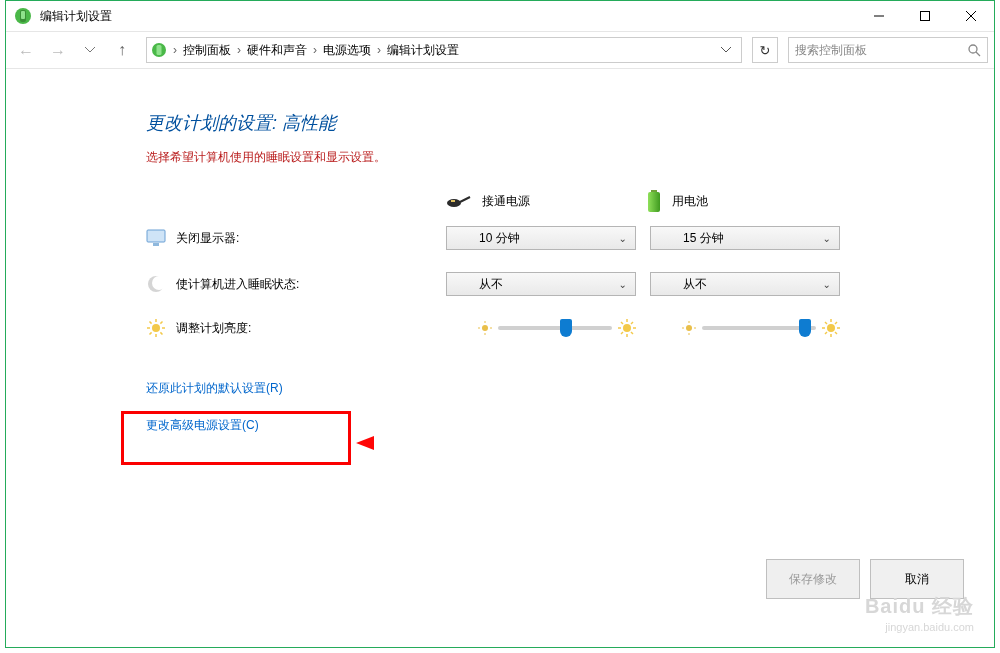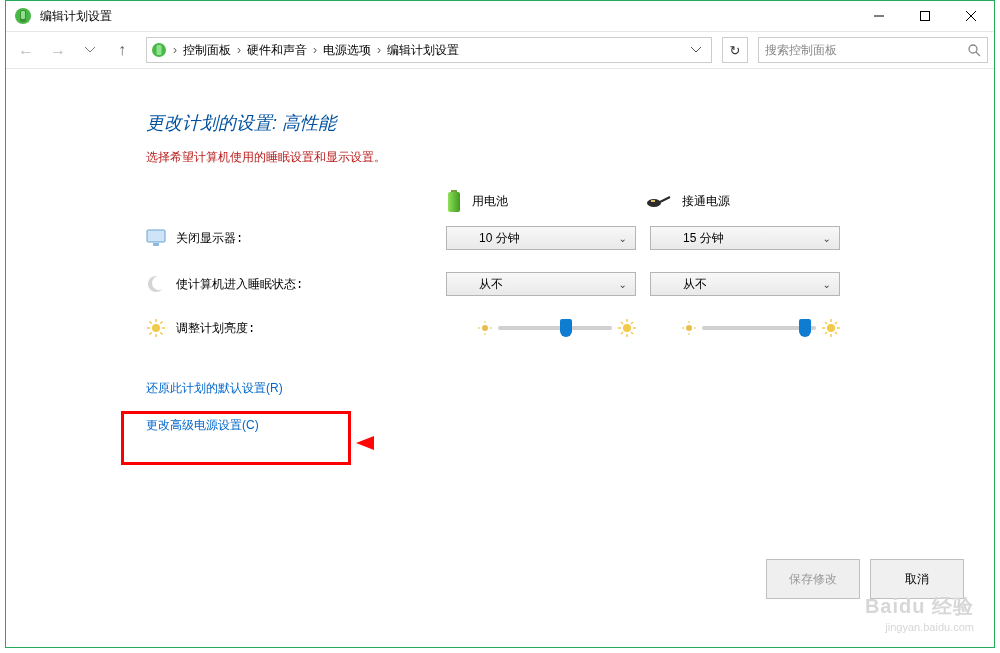--- a/index.html
+++ b/index.html
@@ -14,35 +14,35 @@
   .toolbar { height: 38px; border-top: 1px solid #e6e6e6; border-bottom: 1px solid #e6e6e6; display: flex; align-items: center; padding: 0 6px; gap: 4px; }
   .nav-btn { width: 28px; height: 28px; display: flex; align-items: center; justify-content: center; color: #666; cursor: pointer; font-size: 16px; }
   .nav-btn.disabled { color: #bbb; cursor: default; }
   .addr-bar { flex: 1; height: 26px; border: 1px solid #ccc; margin: 0 6px; display: flex; align-items: center; font-size: 12px; padding: 0 4px; gap: 6px; }
   .addr-bar .addr-icon { width: 16px; height: 16px; }
   .addr-bar .crumb { color: #000; cursor: pointer; }
   .addr-bar .sep { color: #666; }
   .addr-bar .spacer { flex: 1; }
   .addr-drop { color: #555; padding: 0 6px; cursor: pointer; }
   .refresh-btn { width: 26px; height: 26px; border: 1px solid #ccc; margin-right: 6px; display: flex; align-items: center; justify-content: center; cursor: pointer; font-size: 13px; color: #333; }
-  .search-box { width: 230px; height: 26px; border: 1px solid #ccc; display: flex; align-items: center; padding: 0 6px; font-size: 12px; }
+  .search-box { width: 200px; height: 26px; border: 1px solid #ccc; display: flex; align-items: center; padding: 0 6px; font-size: 12px; }
   .search-box input { border: none; outline: none; flex: 1; font-size: 12px; color: #333; }
   .search-box input::placeholder { color: #888; }
   .search-box .mag { color: #888; cursor: pointer; }
 
   .content { position: absolute; top: 70px; left: 0; right: 0; bottom: 0; padding: 40px 30px 0 140px; }
   .heading { color: #00509e; font-size: 18px; font-weight: normal; margin-bottom: 14px; font-style: italic; }
   .subhead { font-size: 12px; color: #b91c1c; margin-bottom: 24px; }
 
   .col-headers { display: flex; margin-bottom: 14px; margin-left: 300px; }
   .colh { width: 200px; display: flex; align-items: center; gap: 10px; font-size: 12px; }
 
   .row { display: flex; align-items: center; margin-bottom: 22px; }
   .row .icon { width: 20px; height: 20px; margin-right: 10px; }
-  .row .label { width: 170px; font-size: 12px; font-family: Liberation Mono, monospace; }
+  .row .label { width: 170px; font-size: 12px; }
   .row .icon-pad { width: 100px; }
   .row .ctrl { width: 190px; margin-right: 14px; padding-left: 32px; }
 
   .combo { height: 24px; border: 1px solid #b5b5b5; background: linear-gradient(#f8f8f8,#e9e9e9); display: flex; align-items: center; padding: 0 8px; font-size: 12px; cursor: pointer; justify-content: space-between; }
   .combo .chev { font-size: 10px; color: #444; }
 
   .slider-wrap { display: flex; align-items: center; gap: 6px; }
   .slider-track { flex: 1; height: 4px; background: #d0d0d0; border-radius: 2px; position: relative; }
   .slider-thumb { position: absolute; top: -7px; width: 12px; height: 18px; background: #0e7cd1; border-radius: 2px 2px 6px 6px; transform: translateX(-50%); cursor: pointer; }
   .sun-small { width: 14px; height: 14px; }
@@ -140,42 +140,42 @@
     </div>
   </div>
 
   <div class="content">
     <h1 class="heading">更改计划的设置: 高性能</h1>
     <p class="subhead">选择希望计算机使用的睡眠设置和显示设置。</p>
 
     <div class="col-headers">
       <div class="colh">
         <span>
+          <svg width="26" height="16">
+              <ellipse cx="8" cy="10" rx="7" ry="4" fill="#2b2b2b"></ellipse>
+              <path d="M14 9 L24 4" stroke="#2b2b2b" stroke-width="2"></path>
+              <rect x="5" y="7" width="4" height="2" fill="#e0c060"></rect>
+            </svg>
+        </span>
+        <span>接通电源</span>
+      </div>
+      <div class="colh">
+        <span>
           <svg width="16" height="22">
               <rect x="5" y="0" width="6" height="3" fill="#6fa13a"></rect>
               <rect x="2" y="2" width="12" height="20" rx="2" fill="url(#bg1)"></rect>
               <defs>
                 <linearGradient id="bg1" x1="0" x2="1">
                   <stop offset="0" stop-color="#8fe05a"></stop>
                   <stop offset="1" stop-color="#3f9a1f"></stop>
                 </linearGradient>
               </defs>
             </svg>
         </span>
         <span>用电池</span>
-      </div>
-      <div class="colh">
-        <span>
-          <svg width="26" height="16">
-              <ellipse cx="8" cy="10" rx="7" ry="4" fill="#2b2b2b"></ellipse>
-              <path d="M14 9 L24 4" stroke="#2b2b2b" stroke-width="2"></path>
-              <rect x="5" y="7" width="4" height="2" fill="#e0c060"></rect>
-            </svg>
-        </span>
-        <span>接通电源</span>
       </div>
     </div>
 
     <div class="row">
       <span class="icon">
         <svg viewBox="0 0 20 20">
             <rect x="1" y="2" width="18" height="12" rx="1" fill="#cfe4f7" stroke="#6aa0d4"></rect>
             <rect x="7" y="15" width="6" height="3" fill="#8fb8dd"></rect>
           </svg>
       </span>

